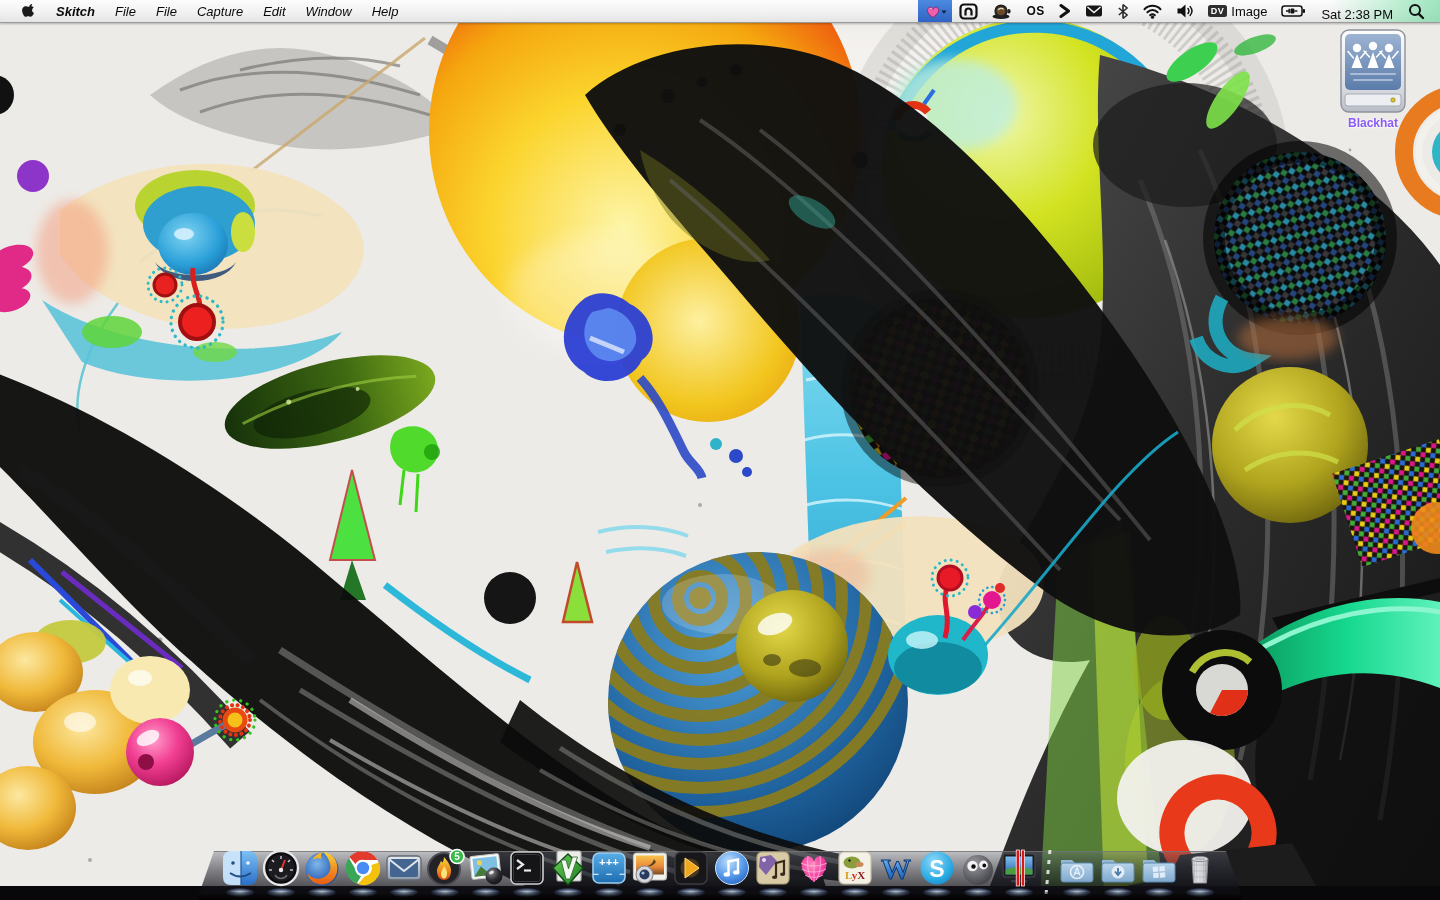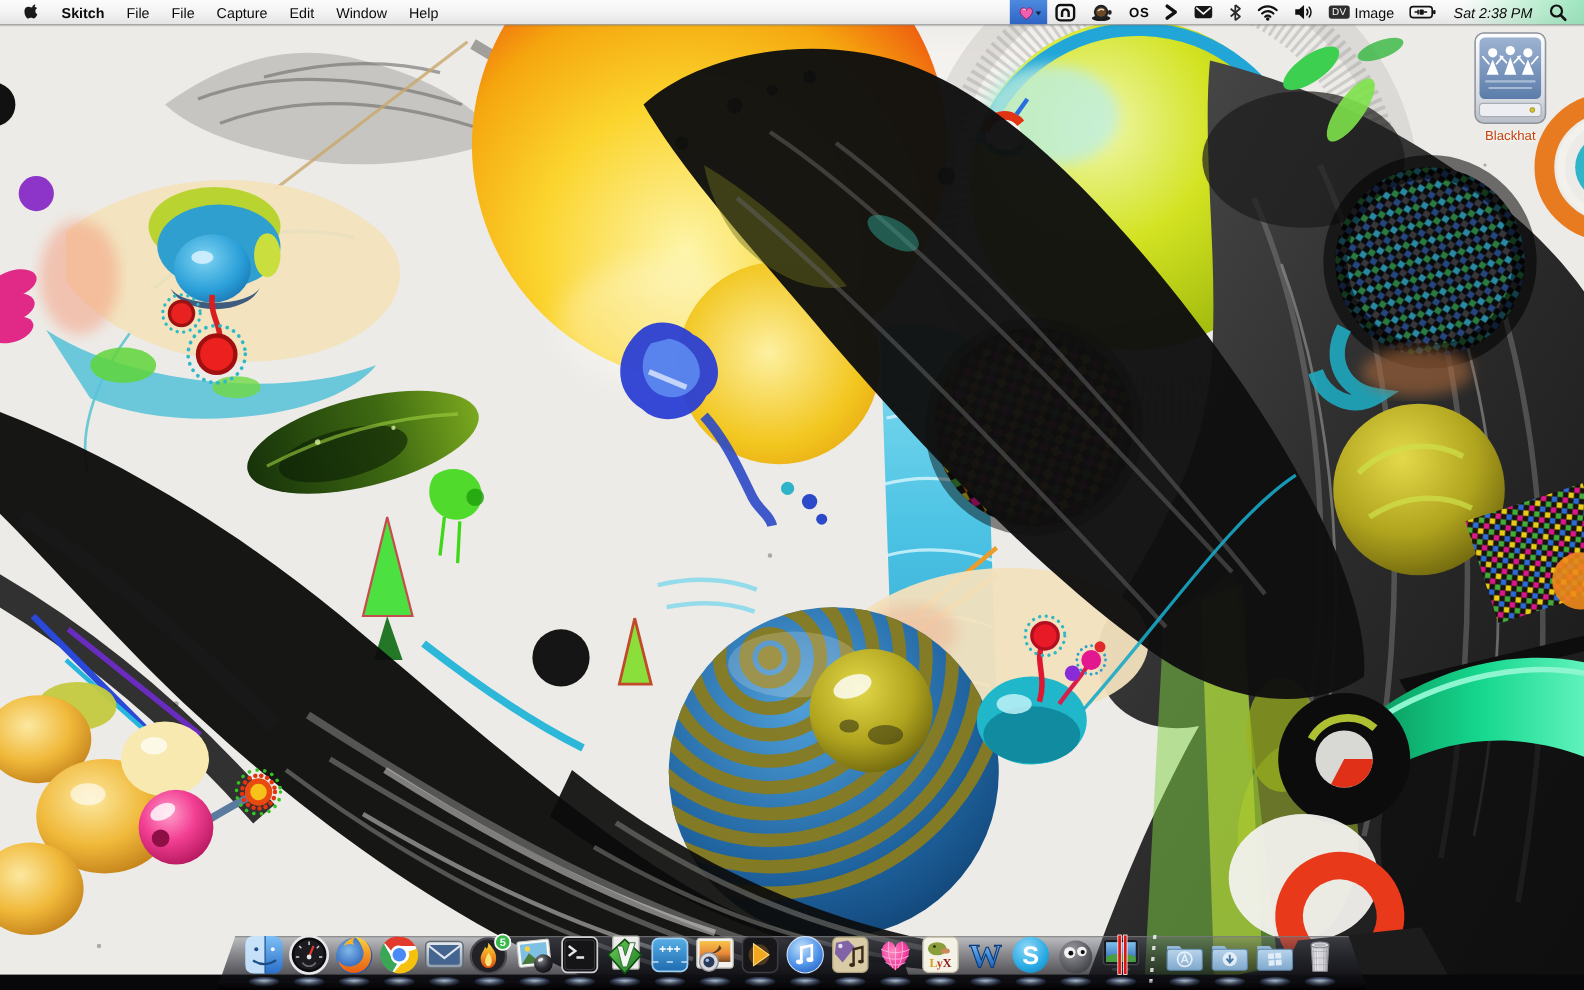--- a/index.html
+++ b/index.html
@@ -8,34 +8,34 @@
   
   .menubar{position:absolute;top:0;left:0;right:0;height:22px;z-index:50;
     background:linear-gradient(180deg,#fcfcfc 0%,#f2f2f2 55%,#e4e4e4 100%);
     border-bottom:1px solid #9a9a9a;box-shadow:0 1px 2px rgba(0,0,0,.25);
     display:flex;align-items:center;font-size:13px;color:#0a0a0a;}
   .menubar::after{content:"";position:absolute;right:0;top:0;width:110px;height:100%;
     background:linear-gradient(90deg,rgba(140,230,175,0) 0%,rgba(120,225,165,.45) 60%,rgba(96,214,150,.6) 100%);
     pointer-events:none;}
   .mb-left{display:flex;align-items:center;height:100%;padding-left:12px;}
   .apple{display:flex;align-items:center;padding:0 10px;height:100%;}
-  .mb-item{padding:0 10px;height:100%;display:flex;align-items:center;white-space:nowrap;}
+  .mb-item{padding:0 10px;height:100%;display:flex;align-items:center;white-space:nowrap;font-style:italic;}
   .mb-app{font-weight:bold;}
-  .mb-right{margin-left:auto;display:flex;align-items:center;height:100%;gap:0;padding-right:8px;position:relative;z-index:2;border-radius:10px;}
+  .mb-right{margin-left:auto;display:flex;align-items:flex-end;height:100%;gap:0;padding-right:8px;position:relative;z-index:2;border-radius:10px;}
   .st{display:flex;align-items:center;height:100%;padding:0 7px;}
   .tray-skitch{background:linear-gradient(180deg,#4c8ae0,#2f64c4);padding:0 4px;}
   .inputsrc{display:flex;align-items:center;gap:4px;padding:0 7px;}
-  .dvbadge{background:#2e2e2e;color:#fff;font-size:9px;font-weight:normal;
+  .dvbadge{background:#2e2e2e;color:#fff;font-size:9px;font-weight:bold;
     padding:1px 3px;border-radius:2.5px;letter-spacing:.5px;}
-  .clock{padding:0 8px;white-space:nowrap;font-style:italic;}
+  .clock{padding:0 8px;white-space:nowrap;}
   .ostext{font-size:12px;font-weight:600;letter-spacing:.5px;}
   
   .desk-icon{position:absolute;top:28px;left:1332px;width:82px;z-index:10;
     display:flex;flex-direction:column;align-items:center;cursor:default;}
-  .desk-icon .lbl{margin-top:2px;font-size:12px;font-weight:normal;color:#c2410c;
+  .desk-icon .lbl{margin-top:2px;font-size:12px;font-weight:bold;color:#8b5cf6;
     text-shadow:0 0 3px rgba(255,255,255,.95),0 1px 2px rgba(255,255,255,.8);}
   
   .dock{position:absolute;bottom:0;left:50%;transform:translateX(-50%);z-index:60;}
   .dock-shelf{position:absolute;left:-10px;right:-10px;bottom:3px;height:45px;
     background:linear-gradient(180deg,rgba(105,110,125,.38) 0%,rgba(44,46,58,.55) 38%,rgba(8,8,12,.8) 100%);
     clip-path:polygon(16px 0,calc(100% - 16px) 0,100% 100%,0 100%);
     border-top:1px solid rgba(255,255,255,.38);}
   .dock-front{position:absolute;left:-10px;right:-10px;bottom:0;height:8px;
     background:linear-gradient(180deg,rgba(20,20,26,.35),rgba(0,0,0,.85));}
   .dock-items{position:relative;display:flex;align-items:flex-end;gap:1px;padding:0 12px 12px;}

